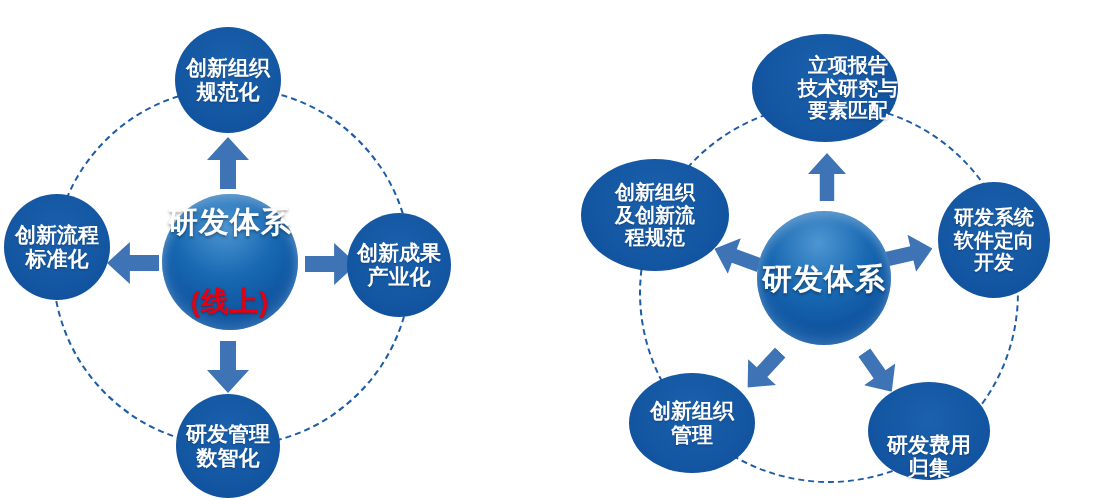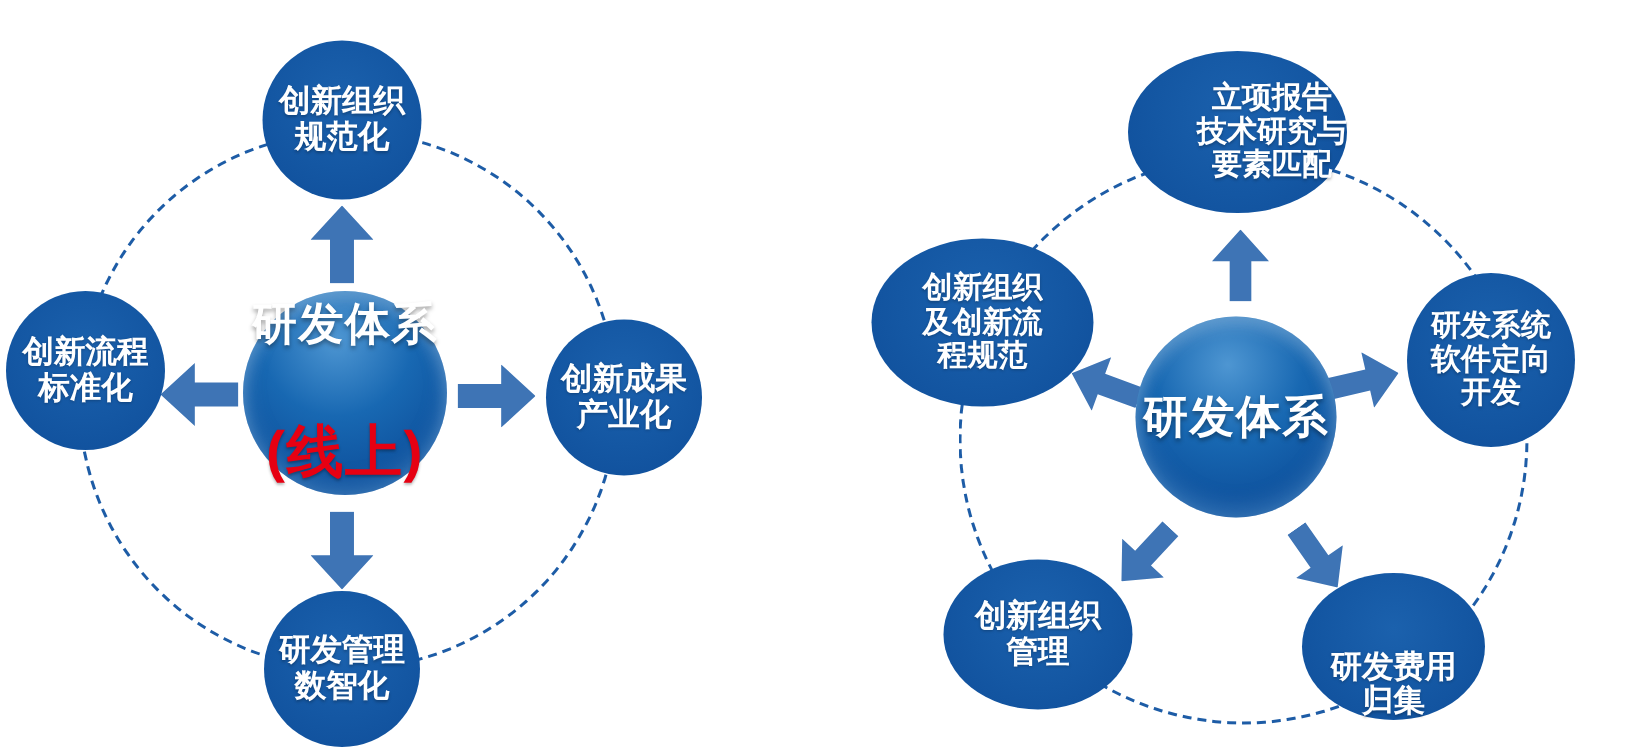--- a/index.html
+++ b/index.html
@@ -29,28 +29,28 @@
     border-radius:50%;
     background:radial-gradient(circle at 46% 24%, #4e96d2 0%, #1868b2 40%, #0d4f9b 78%, #0a478e 92%, #2f7cbe 100%);
     box-shadow:inset 0 -6px 14px rgba(120,180,230,0.35), inset 0 6px 10px rgba(255,255,255,0.25);
     gap:48px;
   }
   .c-title{
     font-size:30px;line-height:1.1;letter-spacing:1px;
     text-shadow:0 2px 3px rgba(0,0,0,0.35);
   }
   .c-sub{
-    font-size:38px;line-height:1.15;color:#e60012;letter-spacing:1px;
+    font-size:28px;line-height:1.15;color:#e60012;letter-spacing:1px;
     text-shadow:0 1px 2px rgba(0,0,0,0.3);
   }
 
   
   .s-l-top{left:175px;top:27px;width:106px;height:106px;}
   .s-l-left{left:4px;top:194px;width:106px;height:106px;}
-  .s-l-right{left:364px;top:213px;width:104px;height:104px;align-items:center;}
+  .s-l-right{left:347px;top:213px;width:104px;height:104px;align-items:center;}
   .s-l-bottom{left:176px;top:394px;width:104px;height:104px;}
   .c-left{left:162px;top:194px;width:136px;height:136px;}
 
   
   .s-r-top{left:752px;top:34px;width:146px;height:108px;border-radius:50%;align-items:flex-end;}
   .s-r-ul{left:581px;top:159px;width:148px;height:112px;border-radius:50%;}
   .s-r-ur{left:938px;top:182px;width:112px;height:116px;border-radius:50%;}
   .s-r-ll{left:629px;top:373px;width:126px;height:100px;border-radius:50%;}
   .s-r-lr{left:868px;top:382px;width:122px;height:98px;border-radius:50%;justify-content:flex-end;}
   .c-right{left:757px;top:211px;width:134px;height:134px;}

